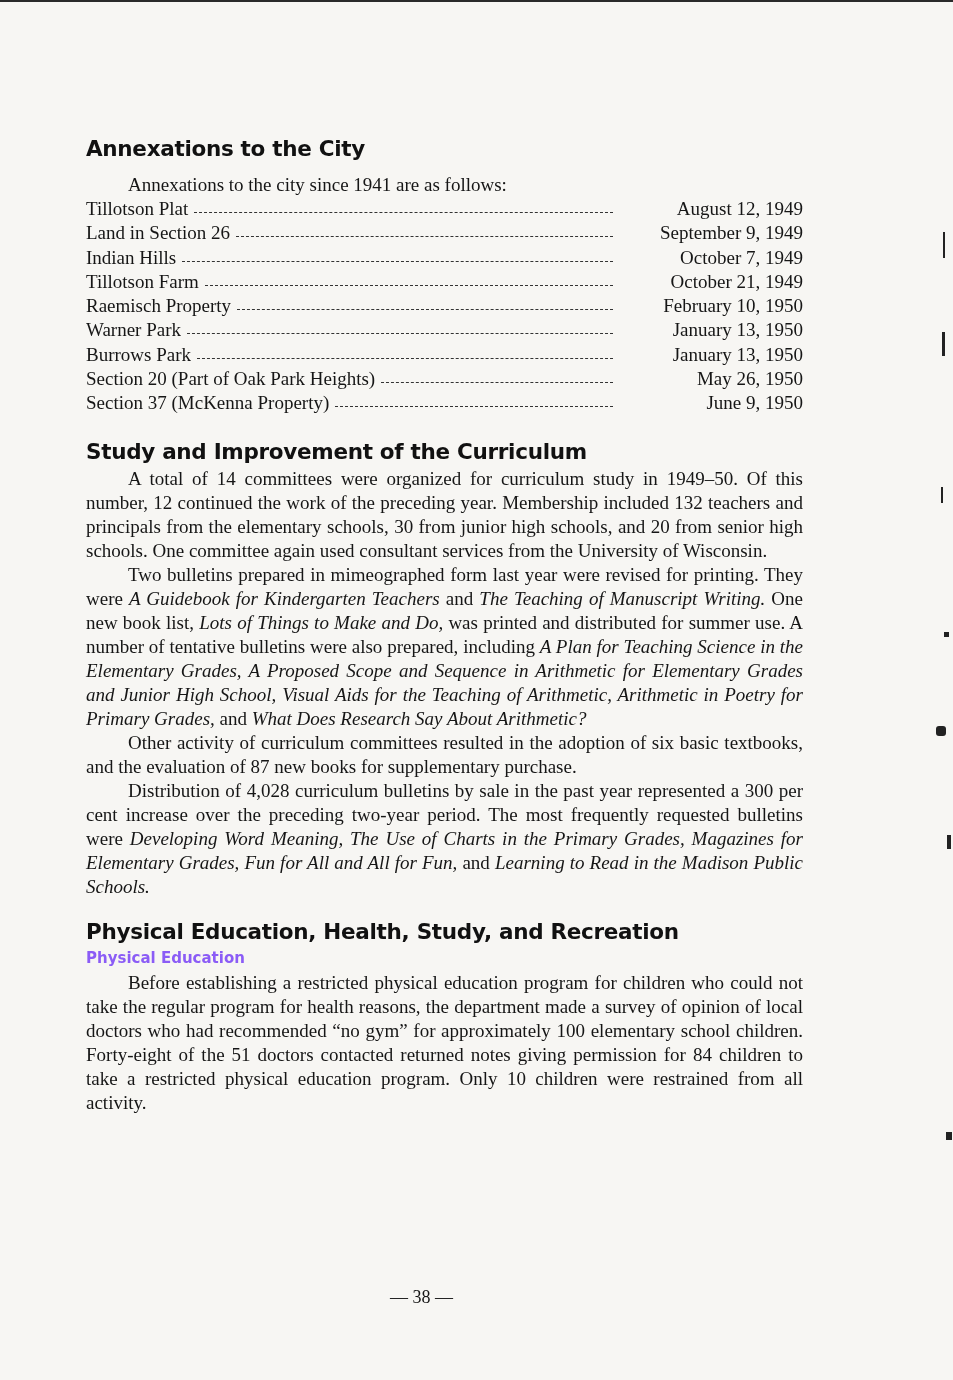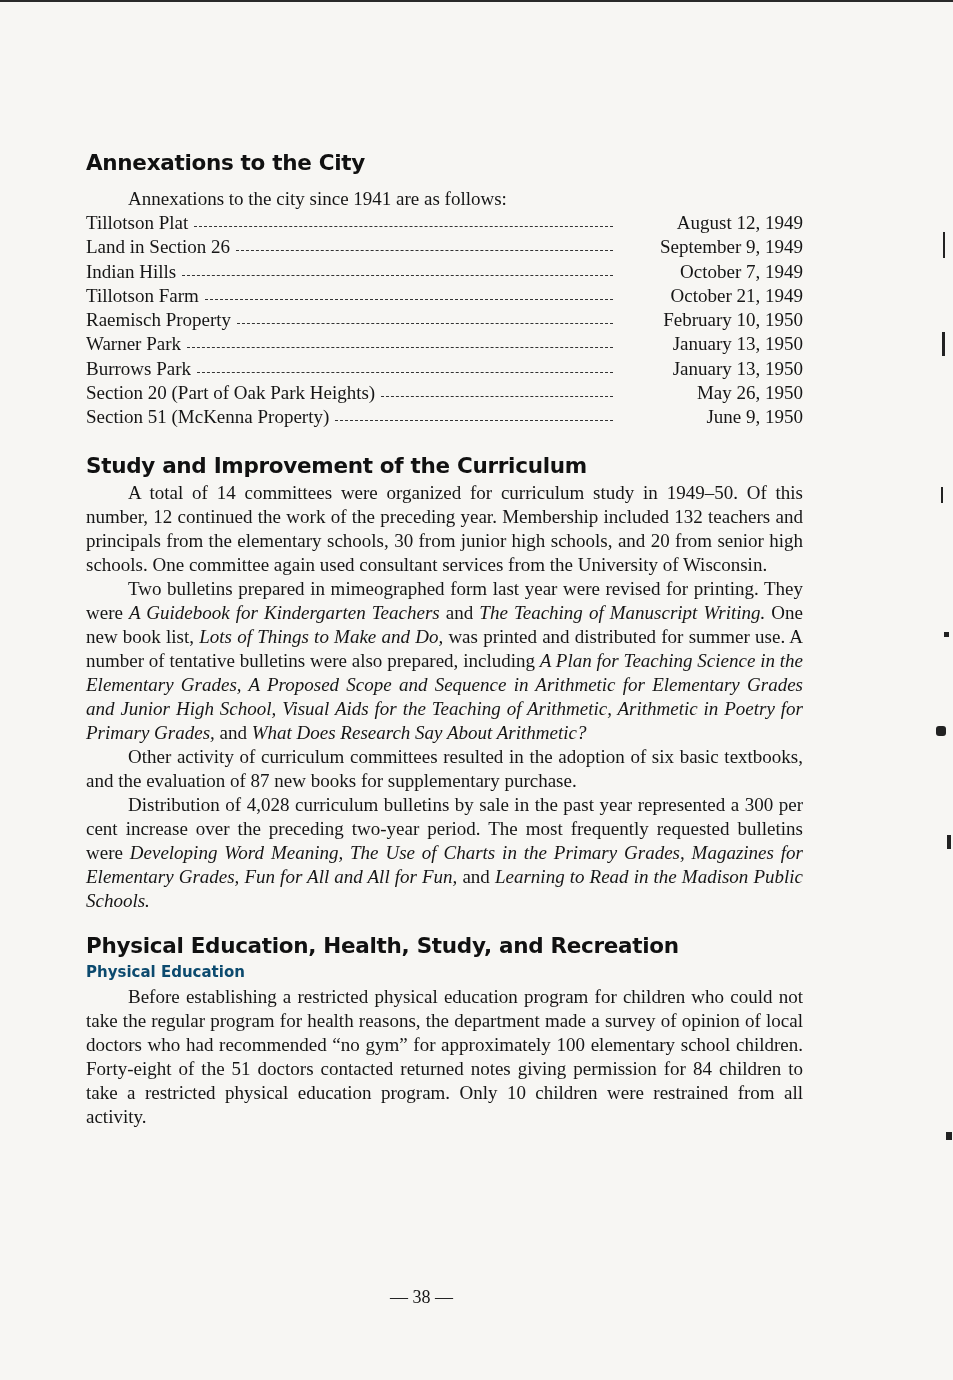--- a/index.html
+++ b/index.html
@@ -5,34 +5,34 @@
   html, body { margin: 0; padding: 0; }
   body {
     width: 953px; height: 1380px;
     background: #f7f6f3;
     position: relative;
     overflow: hidden;
     color: #161616;
     font-family: "Liberation Serif", "DejaVu Serif", serif;
   }
   .topline { position: absolute; left: 0; top: 0; width: 953px; height: 2px; background: #2a2a2a; }
-  .page { position: absolute; left: 86px; top: 148px; width: 717px; }
+  .page { position: absolute; left: 86px; top: 134px; width: 717px; }
   h2.section {
     font-family: "DejaVu Sans", "Liberation Sans", sans-serif;
     font-weight: bold;
     font-size: 21.5px;
     letter-spacing: -0.3px;
     margin: 0; line-height: 30px;
     color: #111;
   }
   h3.sub {
     font-family: "DejaVu Sans", "Liberation Sans", sans-serif;
     font-weight: bold;
     font-size: 15px; margin: 0; line-height: 22px;
-    color: #0c4a6e;
+    color: #8b5cf6;
   }
   p.body {
     font-size: 19px; line-height: 24px;
     margin: 0; text-align: justify;
     text-indent: 42px;
   }
   p.intro { font-size: 19px; line-height: 24px; margin: 0; text-indent: 42px; }
   .anx-list { margin: 0; padding: 0; list-style: none; text-align: right; }
   .anx-row { display: flex; align-items: baseline; font-size: 19px; line-height: 24.3px; }
   .anx-name { white-space: nowrap; }
@@ -95,21 +95,21 @@
           <span class="anx-name">Burrows Park</span>
           <span class="anx-leader"></span>
           <span class="anx-date">January 13, 1950</span>
         </li>
       <li class="anx-row">
           <span class="anx-name">Section 20 (Part of Oak Park Heights)</span>
           <span class="anx-leader"></span>
           <span class="anx-date">May 26, 1950</span>
         </li>
       <li class="anx-row">
-          <span class="anx-name">Section 51 (McKenna Property)</span>
+          <span class="anx-name">Section 37 (McKenna Property)</span>
           <span class="anx-leader"></span>
           <span class="anx-date">June 9, 1950</span>
         </li>
     </ul>
   </section>
 
   <section style="margin-top:21px;">
     <h2 class="section">Study and Improvement of the Curriculum</h2>
     <p class="body">A total of 14 committees were organized for curriculum study in 1949–50. Of this number, 12 continued the work of the preceding year. Membership included 132 teachers and principals from the elementary schools, 30 from junior high schools, and 20 from senior high schools. One committee again used consultant services from the University of Wisconsin.</p>
     <p class="body"><span>Two bulletins prepared in mimeographed form last year were revised for printing. They were </span><em>A Guidebook for Kindergarten Teachers</em><span> and </span><em>The Teaching of Manuscript Writing.</em><span> One new book list, </span><em>Lots of Things to Make and Do,</em><span> was printed and distributed for summer use. A number of tentative bulletins were also prepared, including </span><em>A Plan for Teaching Science in the Elementary Grades, A Proposed Scope and Sequence in Arithmetic for Elementary Grades and Junior High School, Visual Aids for the Teaching of Arithmetic, Arithmetic in Poetry for Primary Grades,</em><span> and </span><em>What Does Research Say About Arithmetic?</em></p>

